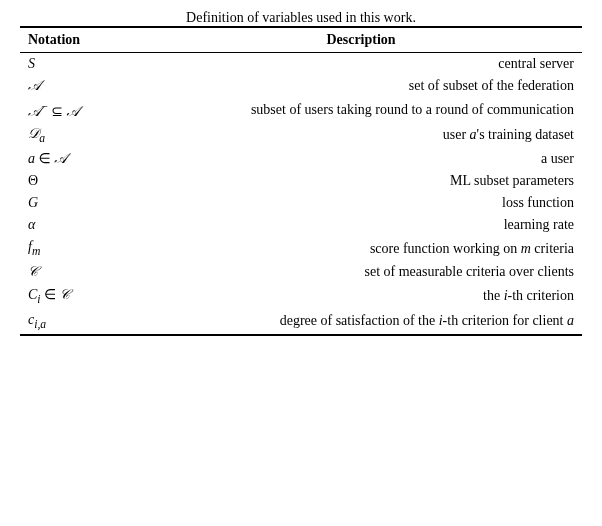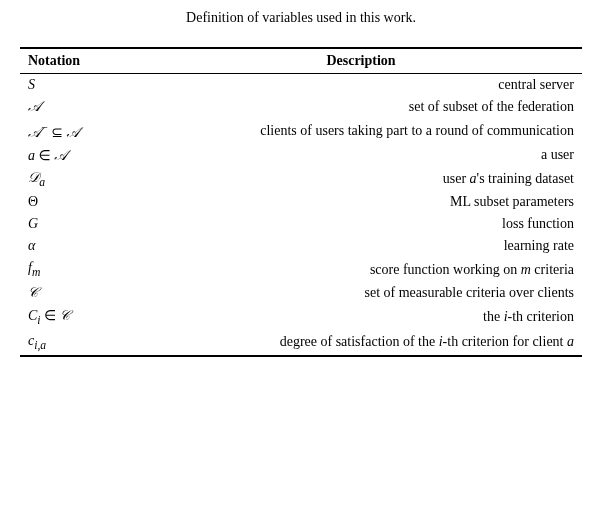--- a/index.html
+++ b/index.html
@@ -21,21 +21,21 @@
       padding: 10px 20px;
     }
 
     .table-container {
       width: 100%;
       max-width: 580px;
     }
 
     .table-caption {
       text-align: center;
-      margin-bottom: 21px;
+      margin-bottom: 0;
       font-size: 14px;
       color: #000;
     }
 
     table {
       width: 100%;
       border-collapse: collapse;
     }
 
     thead tr th {
@@ -96,29 +96,29 @@
     <tr>
           <td class="col-notation"><i>S</i></td>
           <td class="col-description">central server</td>
         </tr>
         <tr>
           <td class="col-notation"><i>𝒜</i></td>
           <td class="col-description">set of subset of the federation</td>
         </tr>
         <tr>
           <td class="col-notation"><i>𝒜</i><sup>−</sup> ⊆ <i>𝒜</i></td>
-          <td class="col-description">clients of users taking part to a round of communication</td>
+          <td class="col-description">subset of users taking round to a round of communication</td>
+        </tr>
+        <tr>
+          <td class="col-notation"><i>𝒟<sub>a</sub></i></td>
+          <td class="col-description">user <i>a</i>'s training dataset</td>
         </tr>
         <tr>
           <td class="col-notation"><i>a</i> ∈ <i>𝒜</i></td>
           <td class="col-description">a user</td>
-        </tr>
-        <tr>
-          <td class="col-notation"><i>𝒟<sub>a</sub></i></td>
-          <td class="col-description">user <i>a</i>'s training dataset</td>
         </tr>
         <tr>
           <td class="col-notation">Θ</td>
           <td class="col-description">ML subset parameters</td>
         </tr>
         <tr>
           <td class="col-notation"><i>G</i></td>
           <td class="col-description">loss function</td>
         </tr>
         <tr>

